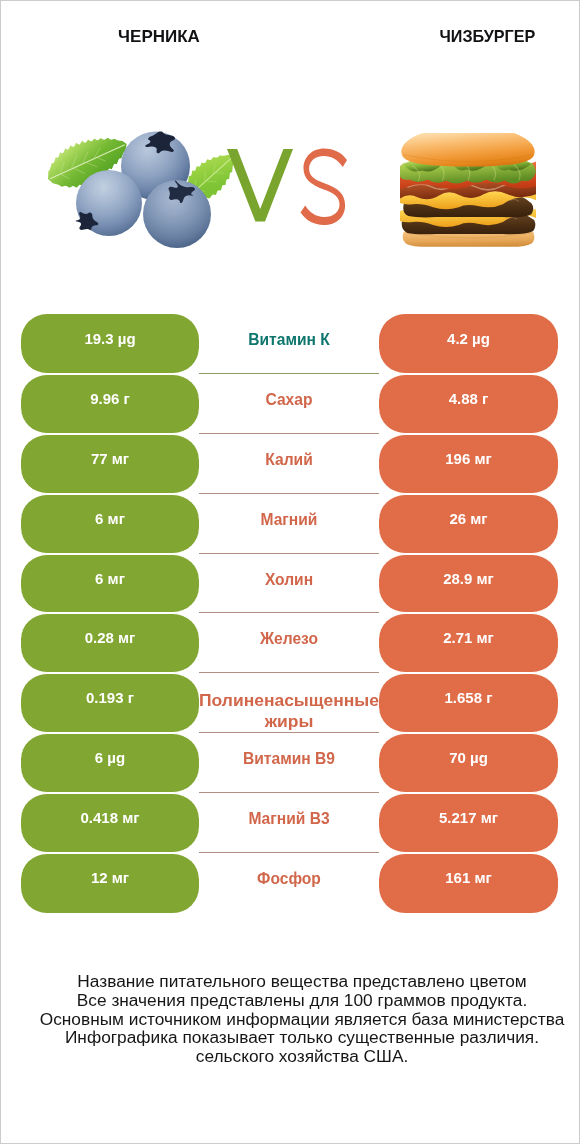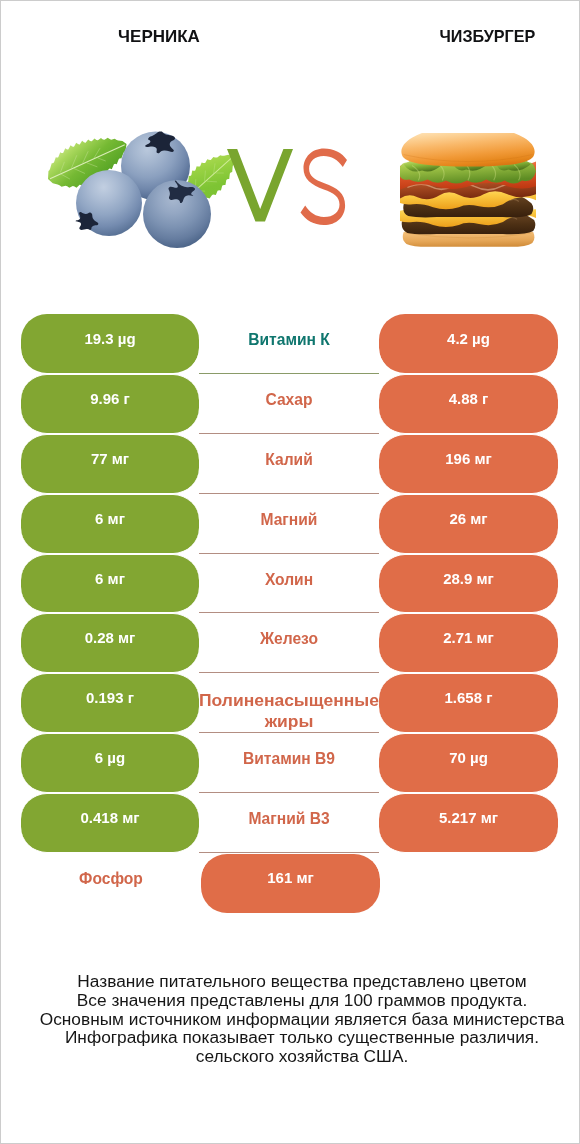--- a/index.html
+++ b/index.html
@@ -333,20 +333,23 @@
           <span>0.418 мг</span>
         </div>
         <div class="cell mid">
           <span>Магний B3</span>
         </div>
         <div class="cell right">
           <span>5.217 мг</span>
         </div>
       </div>
       <div class="row orange">
+        <div class="cell left">
+          <span>12 мг</span>
+        </div>
         <div class="cell mid">
           <span>Фосфор</span>
         </div>
         <div class="cell right">
           <span>161 мг</span>
         </div>
       </div>
     </div>
 
   <div class="footer">

